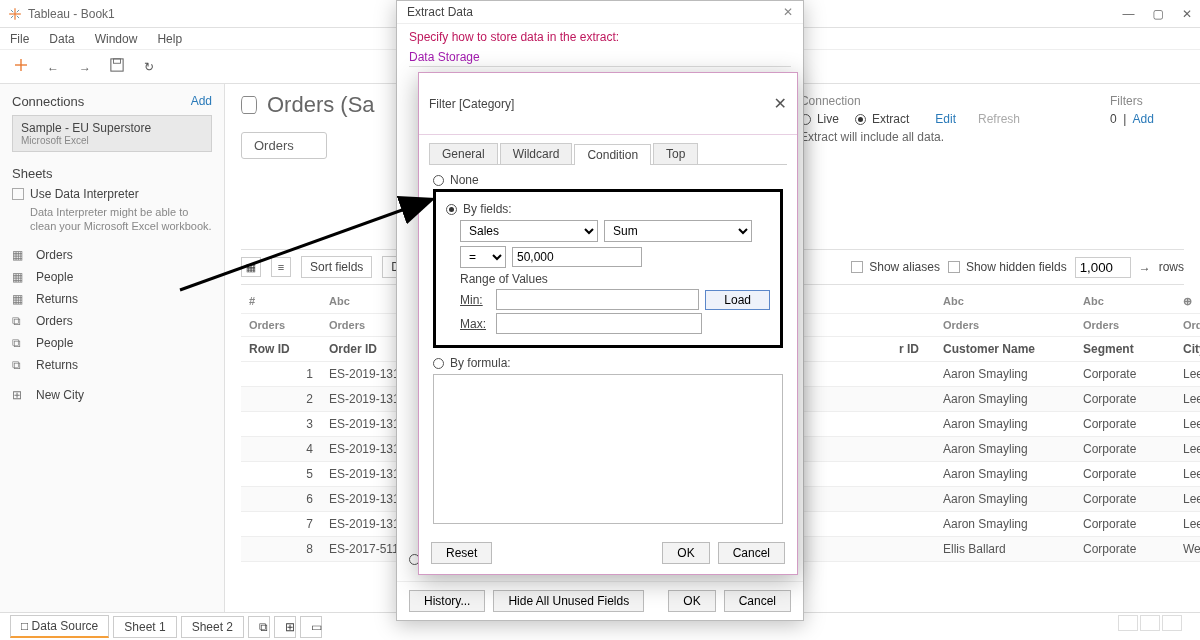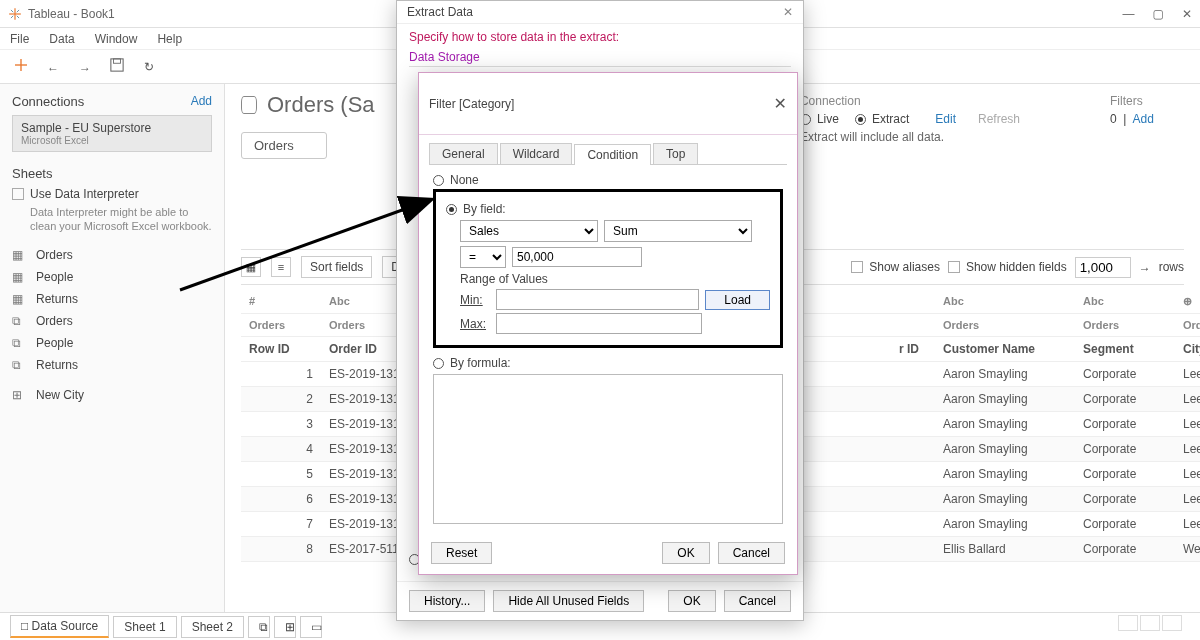--- a/index.html
+++ b/index.html
@@ -435,21 +435,21 @@
   </div>
   <div class="fbody">
     <div class="radio-row">
         <span class="radio-dot"></span>
         <span>None</span>
       </div>
 
     <div class="byfield-box">
       <div class="radio-row">
           <span class="radio-dot on"></span>
-          <span>By field:</span>
+          <span>By fields:</span>
         </div>
       <div class="frow" style="margin-left:14px">
         <select class="sel-wide"><option>Sales</option></select>
         <select class="sel-wide2"><option>Sum</option></select>
       </div>
       <div class="frow" style="margin-left:14px">
         <select class="sel-op"><option>=</option></select>
         <input class="inp-val" value="50,000" style="">
       </div>
       <div class="rov" style="margin-left:14px">Range of Values</div>

